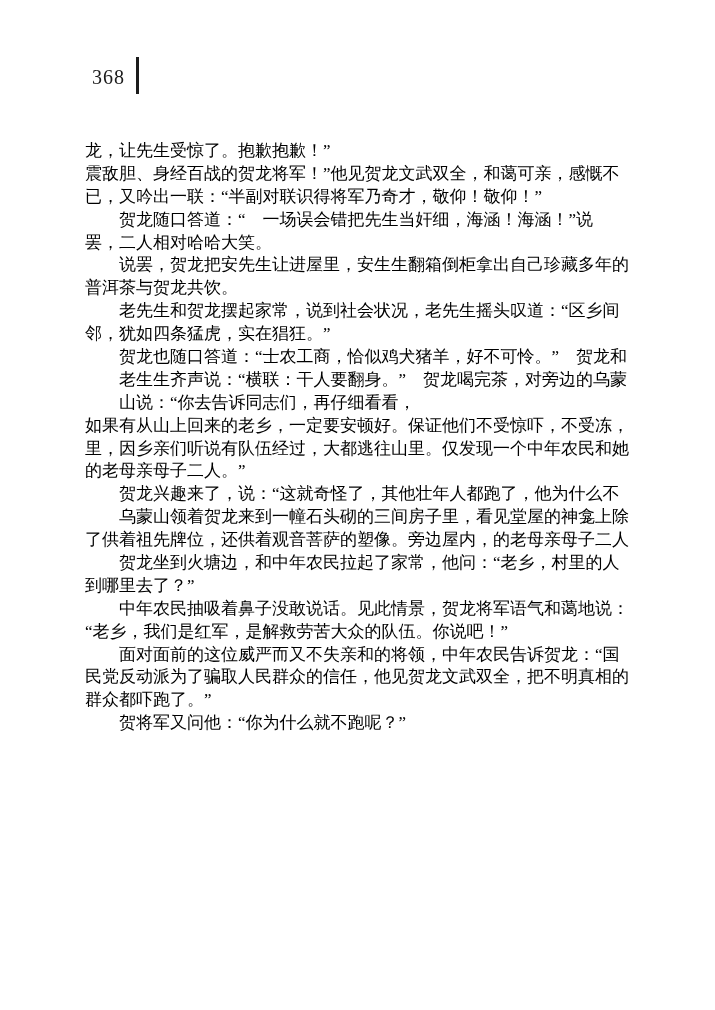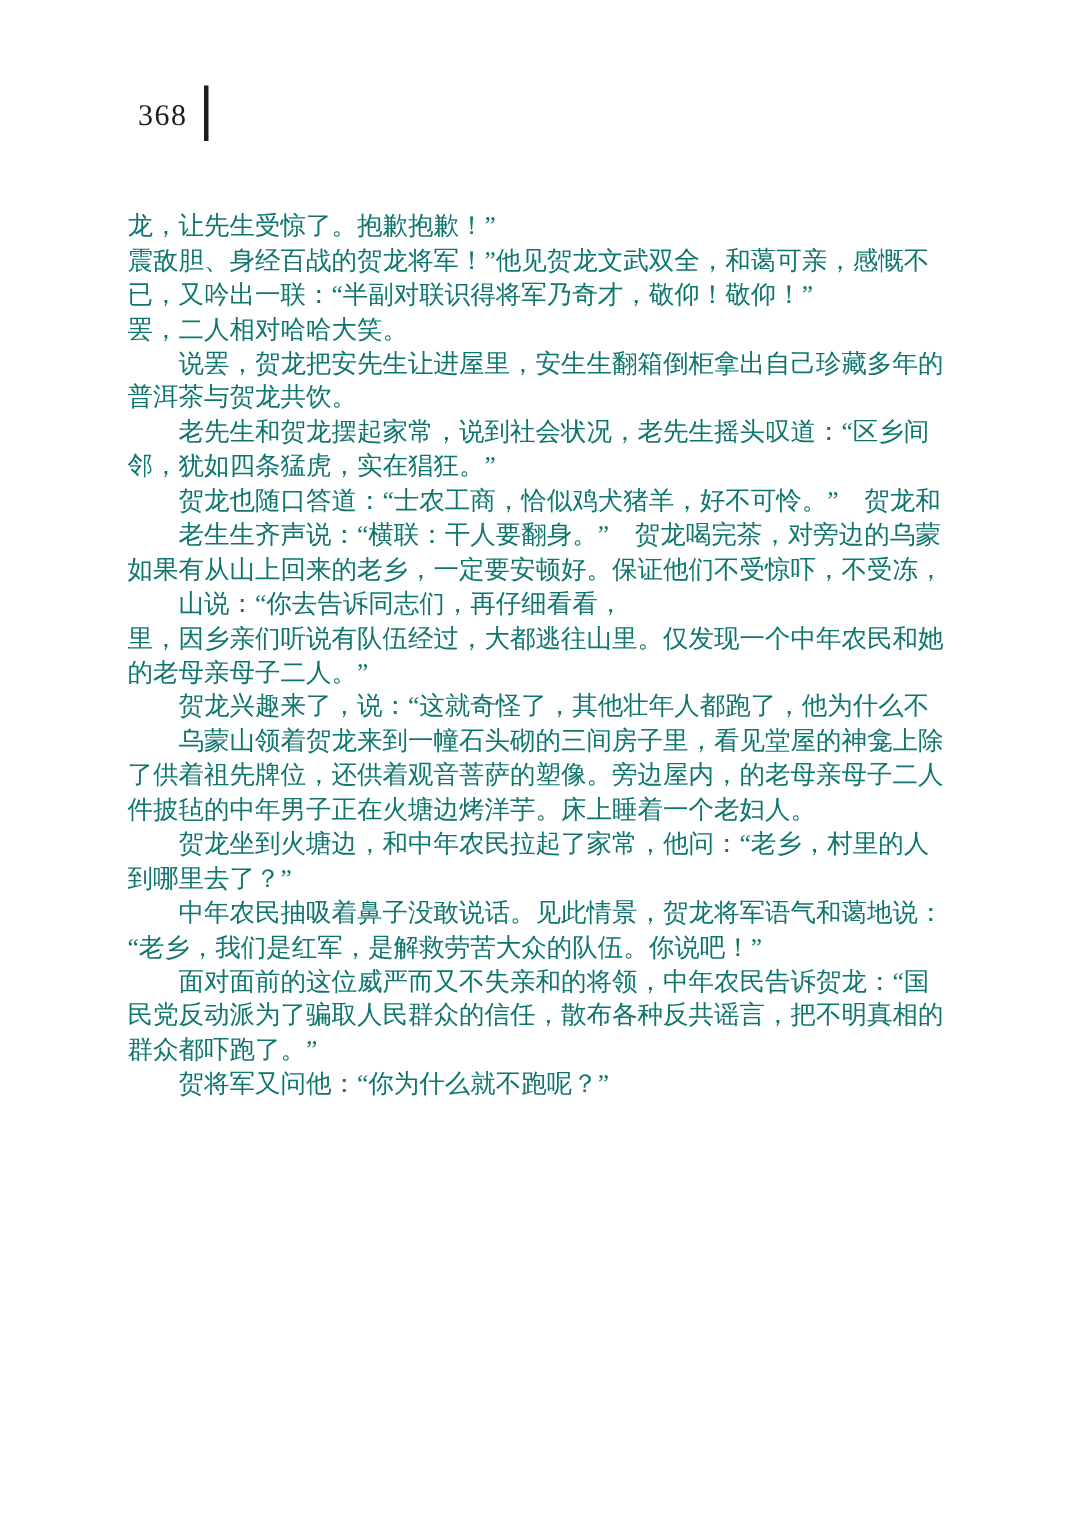--- a/index.html
+++ b/index.html
@@ -37,57 +37,57 @@
     background: #1c1c1c;
     margin-left: 11px;
   }
   .page-text {
     position: absolute;
     left: 85px;
     top: 140px;
     width: 556px;
     font-size: 17px;
     line-height: 22.9px;
-    color: #0f766e;
+    color: #000000;
   }
   .text-line {
     white-space: pre;
     height: 22.9px;
   }
 </style>
 </head>
 <body>
 
 <div class="book-page">
   <div class="page-header">
     <span class="page-number">368</span>
     <span class="page-number-divider"></span>
   </div>
 
   <div class="page-text">
       <div class="text-line">龙，让先生受惊了。抱歉抱歉！”</div>
       <div class="text-line">震敌胆、身经百战的贺龙将军！”他见贺龙文武双全，和蔼可亲，感慨不</div>
       <div class="text-line">已，又吟出一联：“半副对联识得将军乃奇才，敬仰！敬仰！”</div>
+      <div class="text-line">　　贺龙随口答道：“　一场误会错把先生当奸细，海涵！海涵！”说</div>
       <div class="text-line">罢，二人相对哈哈大笑。</div>
       <div class="text-line">　　说罢，贺龙把安先生让进屋里，安生生翻箱倒柜拿出自己珍藏多年的</div>
       <div class="text-line">普洱茶与贺龙共饮。</div>
       <div class="text-line">　　老先生和贺龙摆起家常，说到社会状况，老先生摇头叹道：“区乡间</div>
       <div class="text-line">邻，犹如四条猛虎，实在猖狂。”</div>
       <div class="text-line">　　贺龙也随口答道：“士农工商，恰似鸡犬猪羊，好不可怜。”　贺龙和</div>
       <div class="text-line">　　老生生齐声说：“横联：干人要翻身。”　贺龙喝完茶，对旁边的乌蒙</div>
+      <div class="text-line">　　山说：“你去告诉同志们，再仔细看看，</div>
       <div class="text-line">如果有从山上回来的老乡，一定要安顿好。保证他们不受惊吓，不受冻，</div>
-      <div class="text-line">　　山说：“你去告诉同志们，再仔细看看，</div>
       <div class="text-line">里，因乡亲们听说有队伍经过，大都逃往山里。仅发现一个中年农民和她</div>
       <div class="text-line">的老母亲母子二人。”</div>
       <div class="text-line">　　贺龙兴趣来了，说：“这就奇怪了，其他壮年人都跑了，他为什么不</div>
       <div class="text-line">　　乌蒙山领着贺龙来到一幢石头砌的三间房子里，看见堂屋的神龛上除</div>
       <div class="text-line">了供着祖先牌位，还供着观音菩萨的塑像。旁边屋内，的老母亲母子二人</div>
-      <div class="text-line">件披毡的中年男子正在火塘边烤洋芋。床上睡着一个老妇人。</div>
       <div class="text-line">　　贺龙坐到火塘边，和中年农民拉起了家常，他问：“老乡，村里的人</div>
       <div class="text-line">到哪里去了？”</div>
       <div class="text-line">　　中年农民抽吸着鼻子没敢说话。见此情景，贺龙将军语气和蔼地说：</div>
       <div class="text-line">“老乡，我们是红军，是解救劳苦大众的队伍。你说吧！”</div>
       <div class="text-line">　　面对面前的这位威严而又不失亲和的将领，中年农民告诉贺龙：“国</div>
-      <div class="text-line">民党反动派为了骗取人民群众的信任，散布各种反共谣言，把不明真相的</div>
+      <div class="text-line">民党反动派为了骗取人民群众的信任，他见贺龙文武双全，把不明真相的</div>
       <div class="text-line">群众都吓跑了。”</div>
       <div class="text-line">　　贺将军又问他：“你为什么就不跑呢？”</div>
     </div>
 </div>
 
 </body></html>

